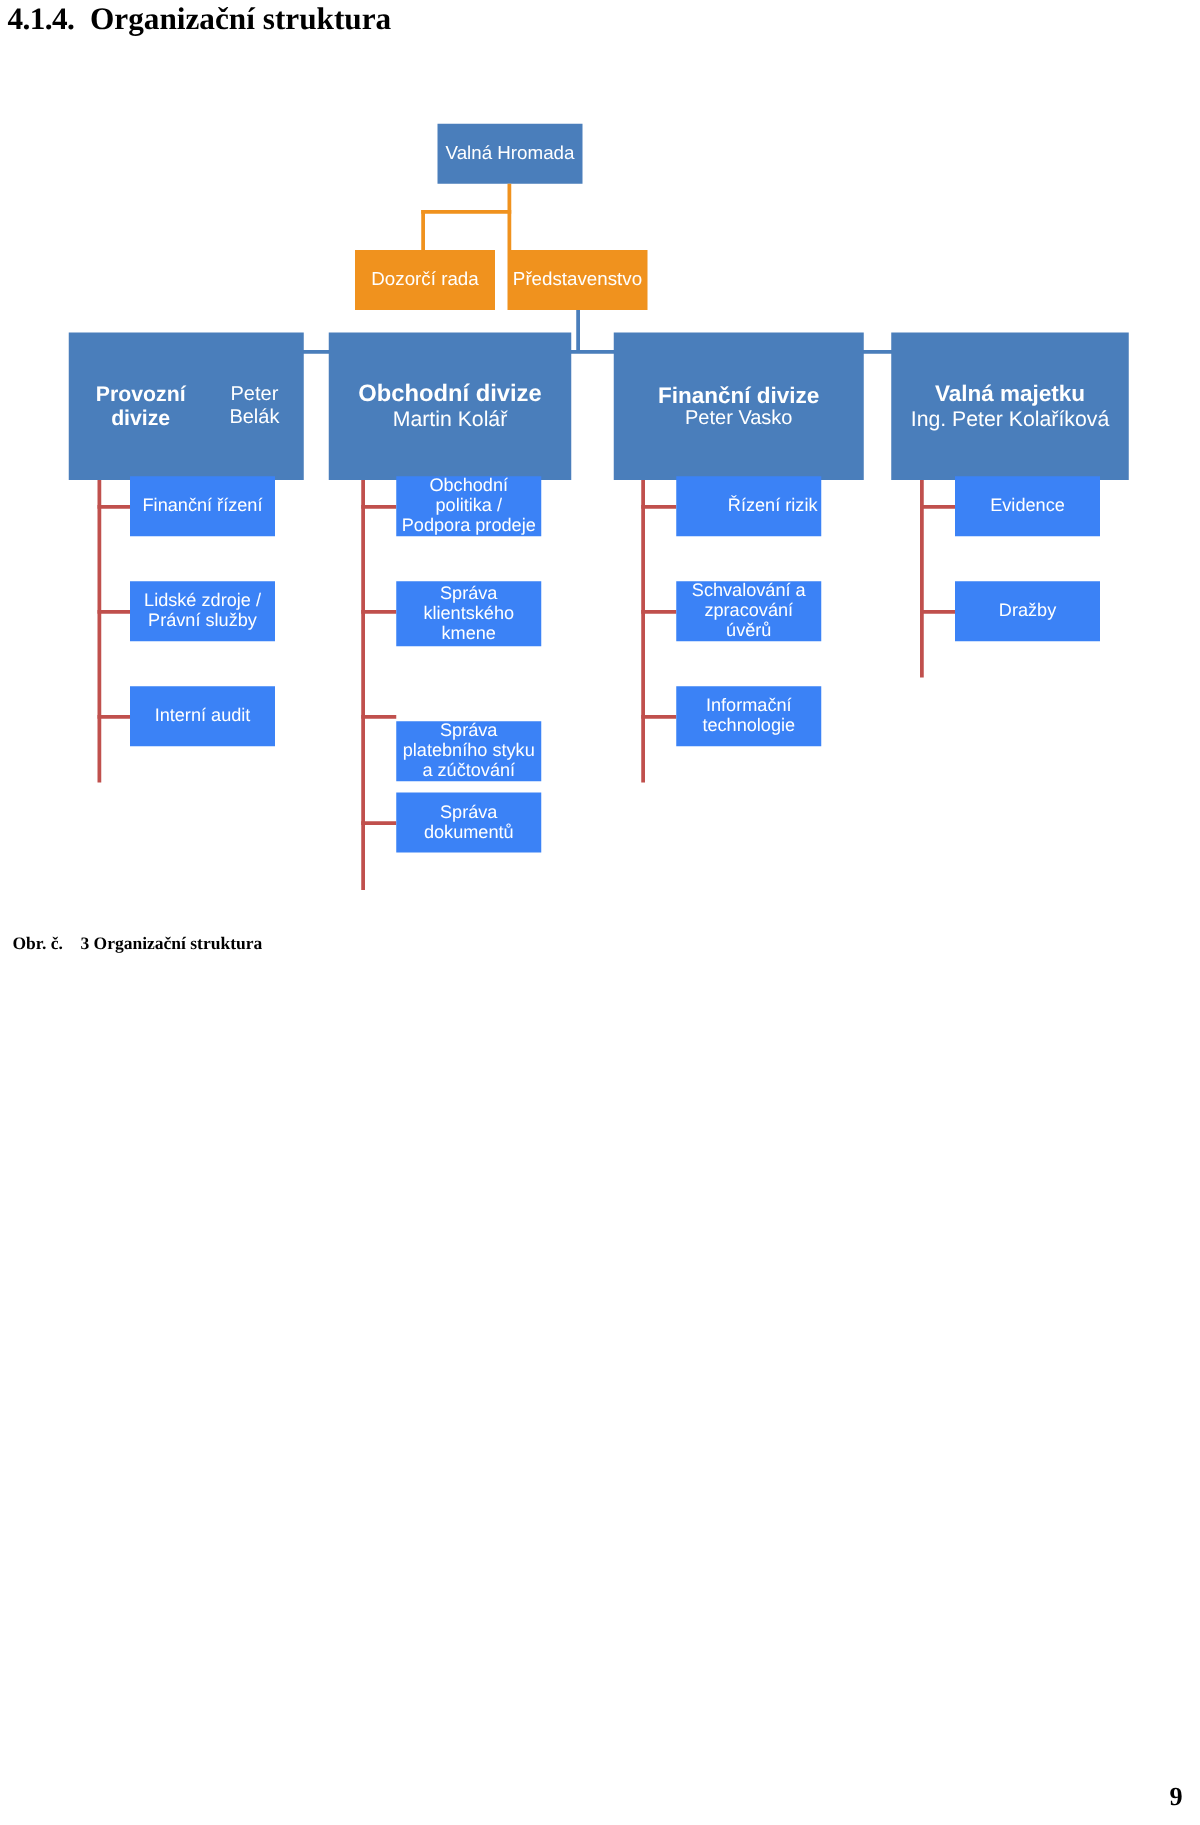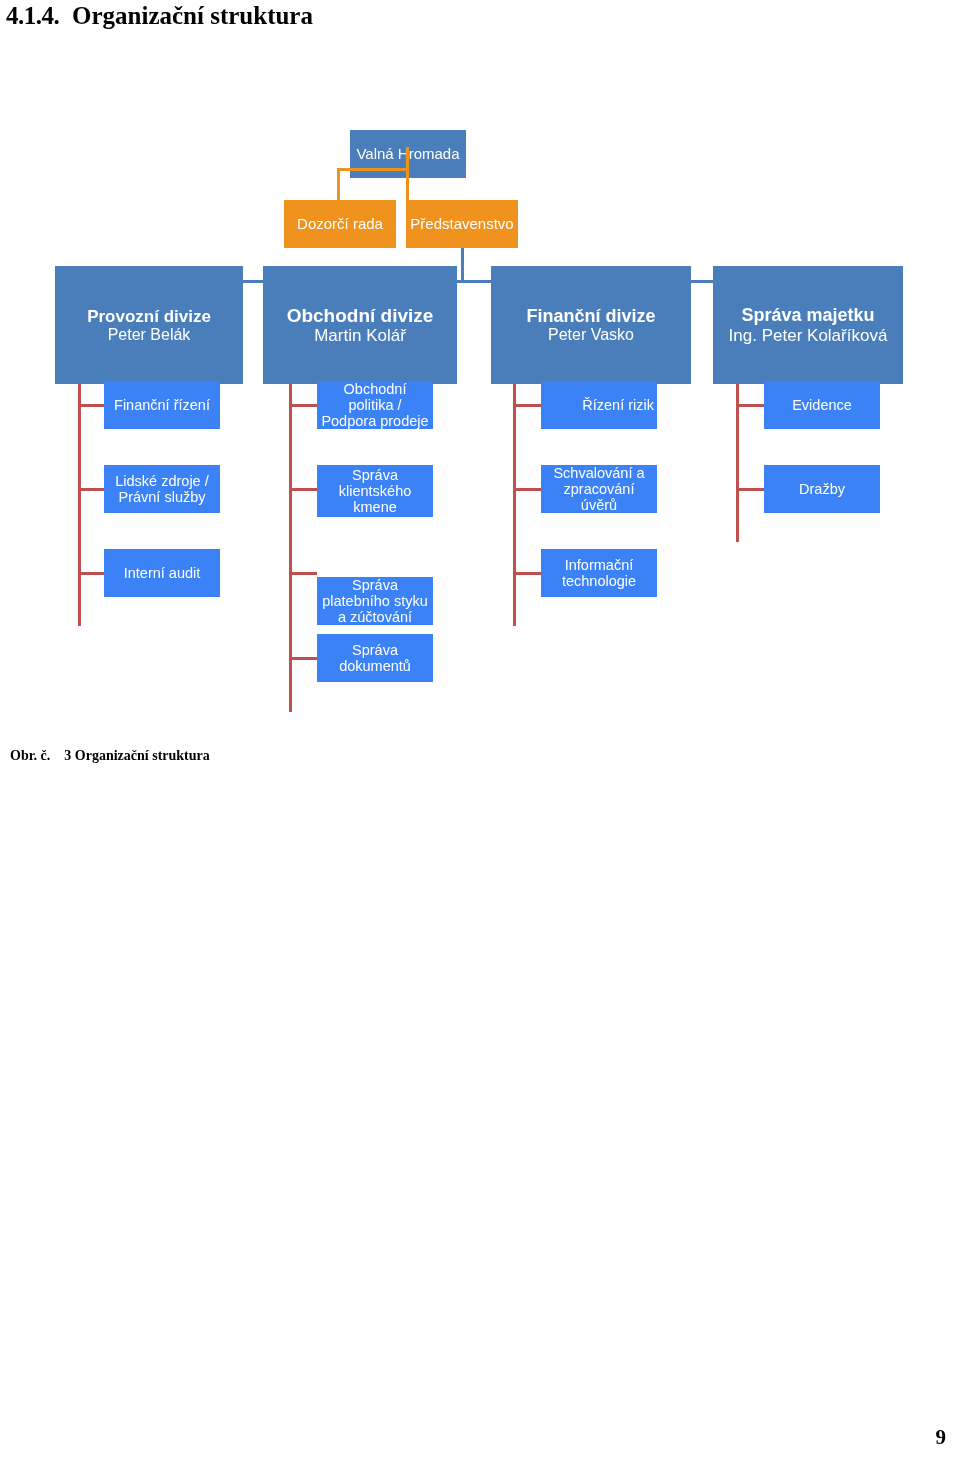--- a/index.html
+++ b/index.html
@@ -102,21 +102,21 @@
 </head>
 <body>
 
 <div id="heading">
   <span class="num">4.1.4.</span>
   <span class="title">Organizační struktura</span>
 </div>
 
 <div id="chart">
 
-  <div class="node n-top" style="left:350px; top:59px; width:116px; height:48px;margin-top:31px;">
+  <div class="node n-top" style="left:350px; top:59px; width:116px; height:48px;">
     <span>Valná Hromada</span>
   </div>
 
   <div class="conn conn-orange" style="left:406px; top:107px; width:3px; height:21px;"></div>
   <div class="conn conn-orange" style="left:337px; top:128px; width:72px; height:3px;"></div>
   <div class="conn conn-orange" style="left:337px; top:128px; width:3px; height:32px;"></div>
   <div class="conn conn-orange" style="left:406px; top:128px; width:3px; height:32px;"></div>
 
   <div class="node n-orange" style="left:284px; top:160px; width:112px; height:48px;">
     <span>Dozorčí rada</span>
@@ -125,37 +125,37 @@
     <span>Představenstvo</span>
   </div>
 
   <div class="conn" style="left:461px; top:208px; width:3px; height:32px;"></div>
   <div class="conn" style="left:146px; top:240px; width:668px; height:3px;"></div>
   <div class="conn" style="left:146px; top:240px; width:3px; height:26px;"></div>
   <div class="conn" style="left:359px; top:240px; width:3px; height:26px;"></div>
   <div class="conn" style="left:590px; top:240px; width:3px; height:26px;"></div>
   <div class="conn" style="left:811px; top:240px; width:3px; height:26px;"></div>
 
-  <div class="node n-blue" style="left:55px; top:226px; width:188px; height:118px; flex-direction:column;">
+  <div class="node n-blue" style="left:55px; top:226px; width:188px; height:118px; flex-direction:row;">
     <span class="n-div-title" style="font-size:17px;">Provozní divize</span>
     <span class="n-div-sub" style="font-size:16px;">Peter Belák</span>
   </div>
 
   <div class="node n-blue" style="left:263px; top:226px; width:194px; height:118px; flex-direction:column;">
     <span class="n-div-title" style="font-size:19px;">Obchodní divize</span>
     <span class="n-div-sub" style="font-size:17px;">Martin Kolář</span>
   </div>
 
   <div class="node n-blue" style="left:491px; top:226px; width:200px; height:118px; flex-direction:column;">
     <span class="n-div-title" style="font-size:18px;">Finanční divize</span>
     <span class="n-div-sub" style="font-size:16px;">Peter Vasko</span>
   </div>
 
   <div class="node n-blue" style="left:713px; top:226px; width:190px; height:118px; flex-direction:column;">
-    <span class="n-div-title" style="font-size:18px;">Správa majetku</span>
+    <span class="n-div-title" style="font-size:18px;">Valná majetku</span>
     <span class="n-div-sub" style="font-size:17px;">Ing. Peter Kolaříková</span>
   </div>
 
   <div class="conn conn-red" style="left:78px; top:344px; width:3px; height:242px;"></div>
   <div class="conn conn-red" style="left:78px; top:364px; width:26px; height:3px;"></div>
   <div class="conn conn-red" style="left:78px; top:448px; width:26px; height:3px;"></div>
   <div class="conn conn-red" style="left:78px; top:532px; width:26px; height:3px;"></div>
 
   <div class="node n-red" style="left:104px; top:341px; width:116px; height:48px;">
     <span>Finanční řízení</span>

